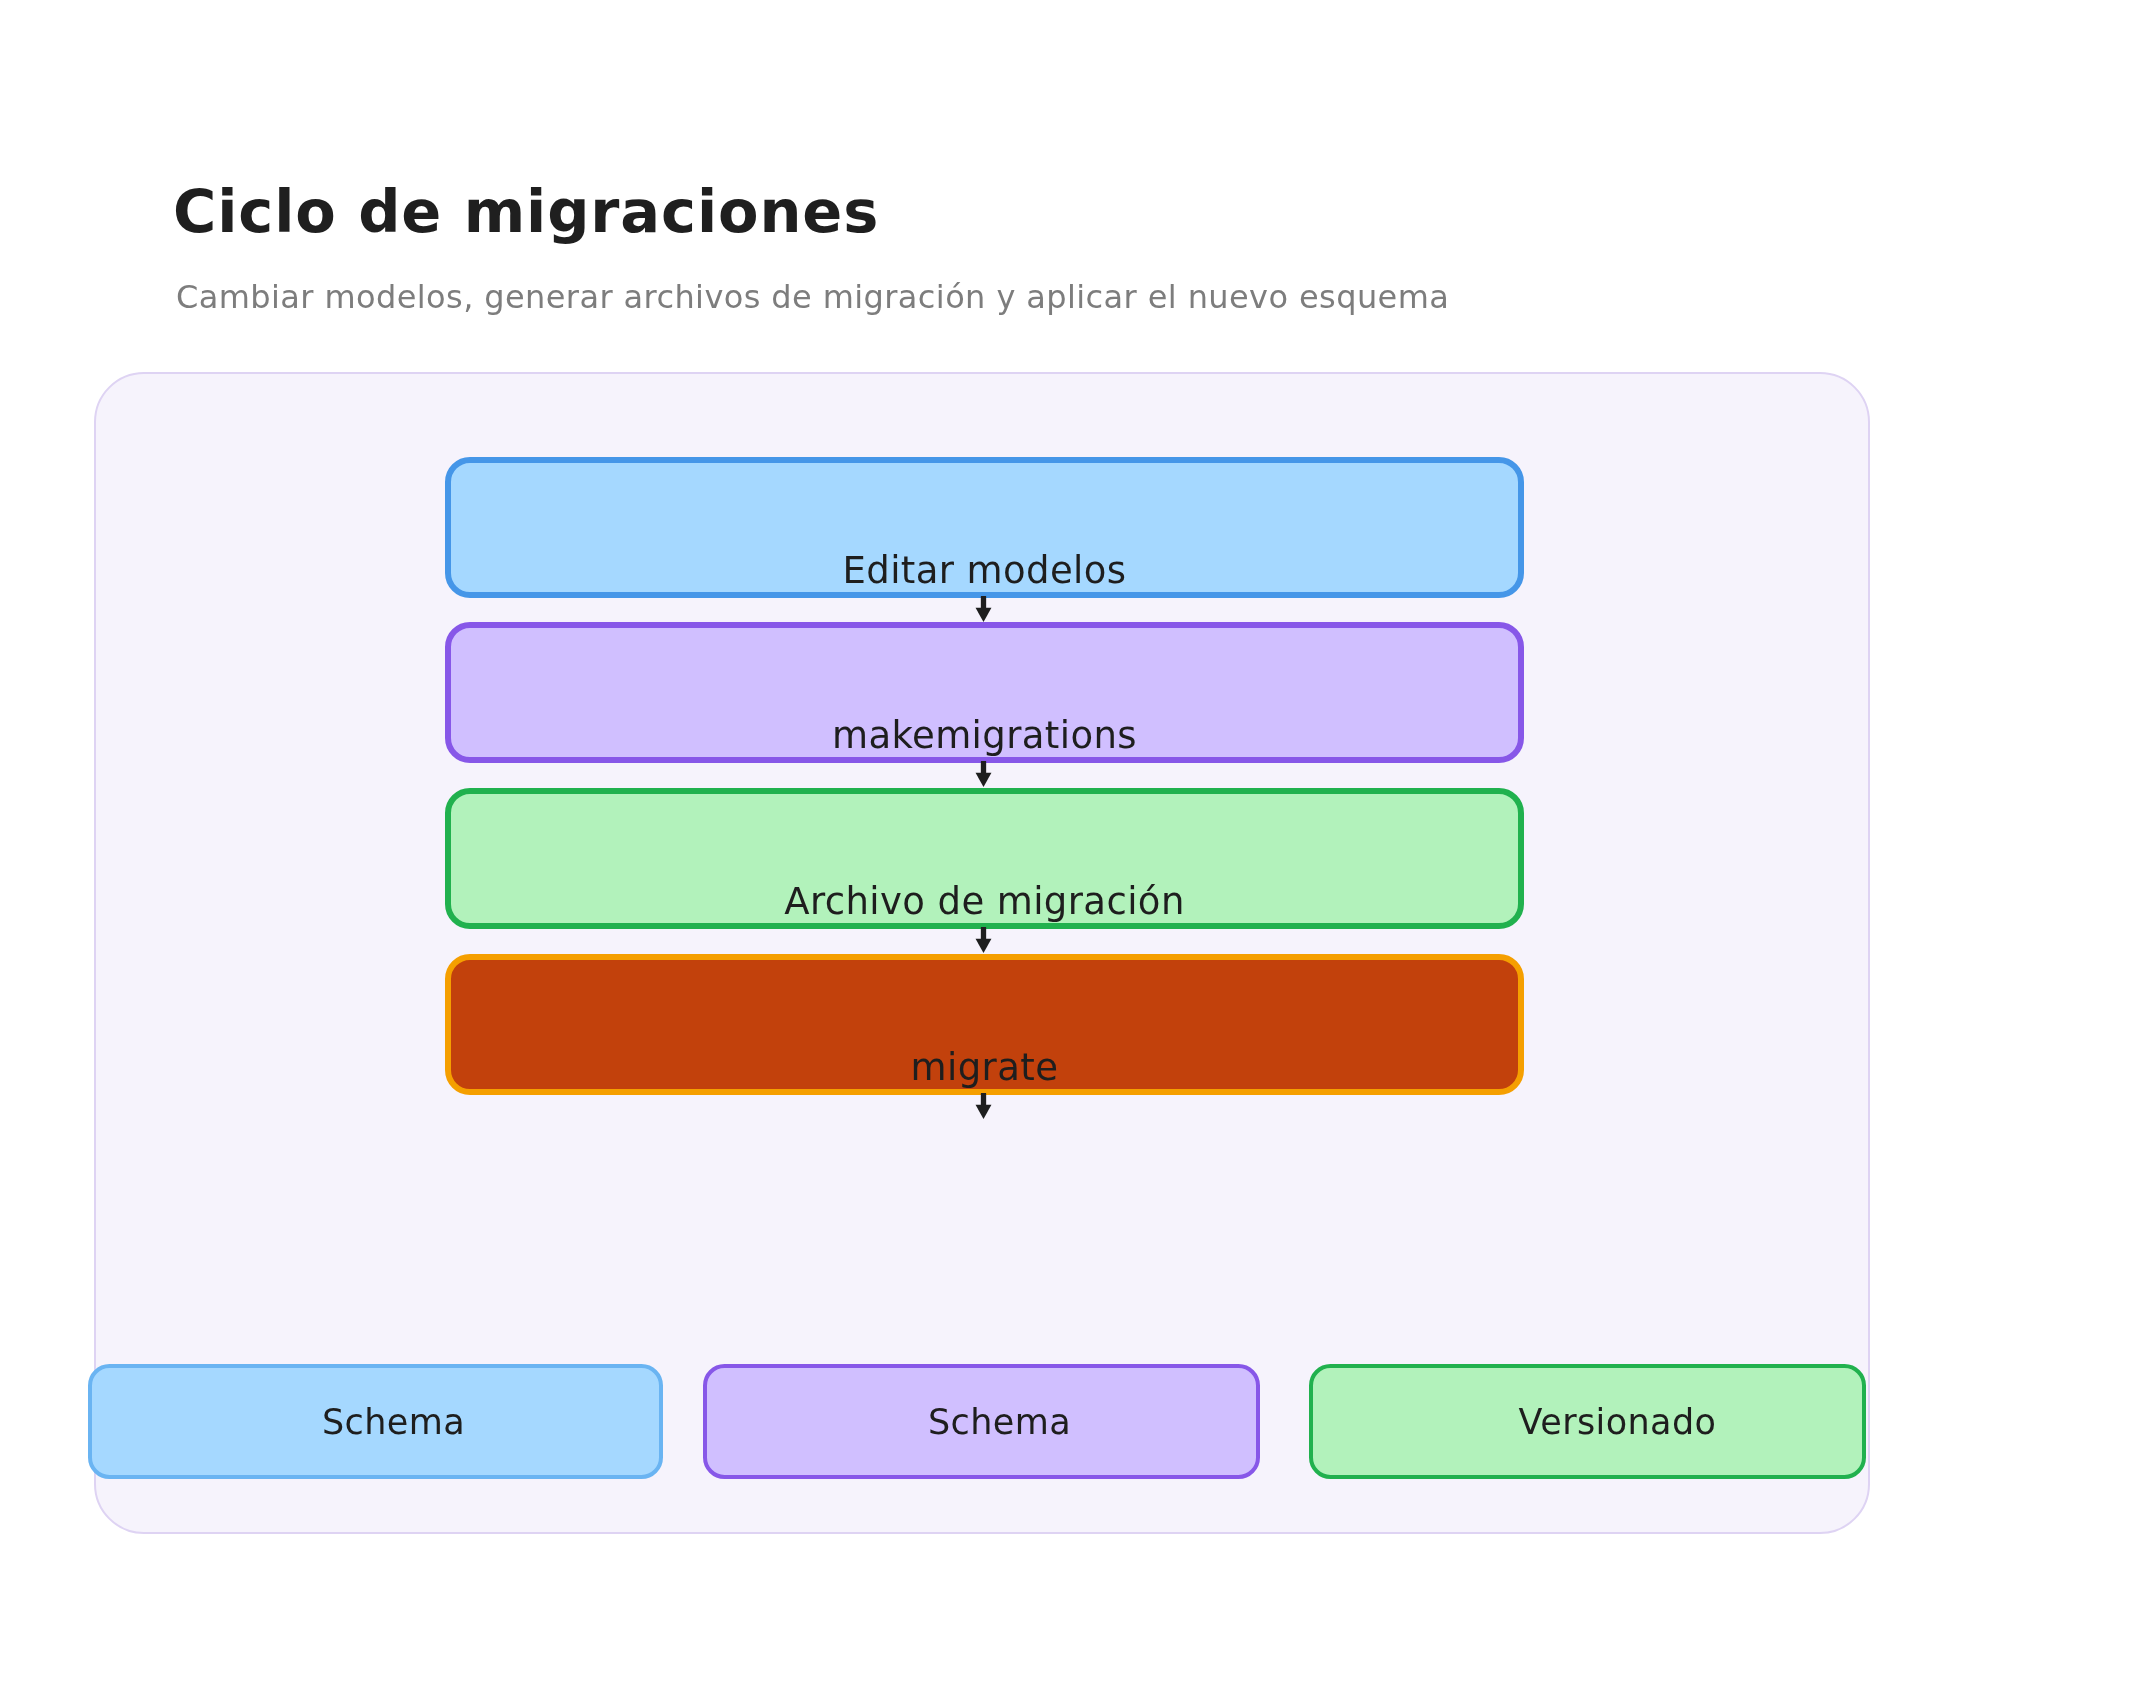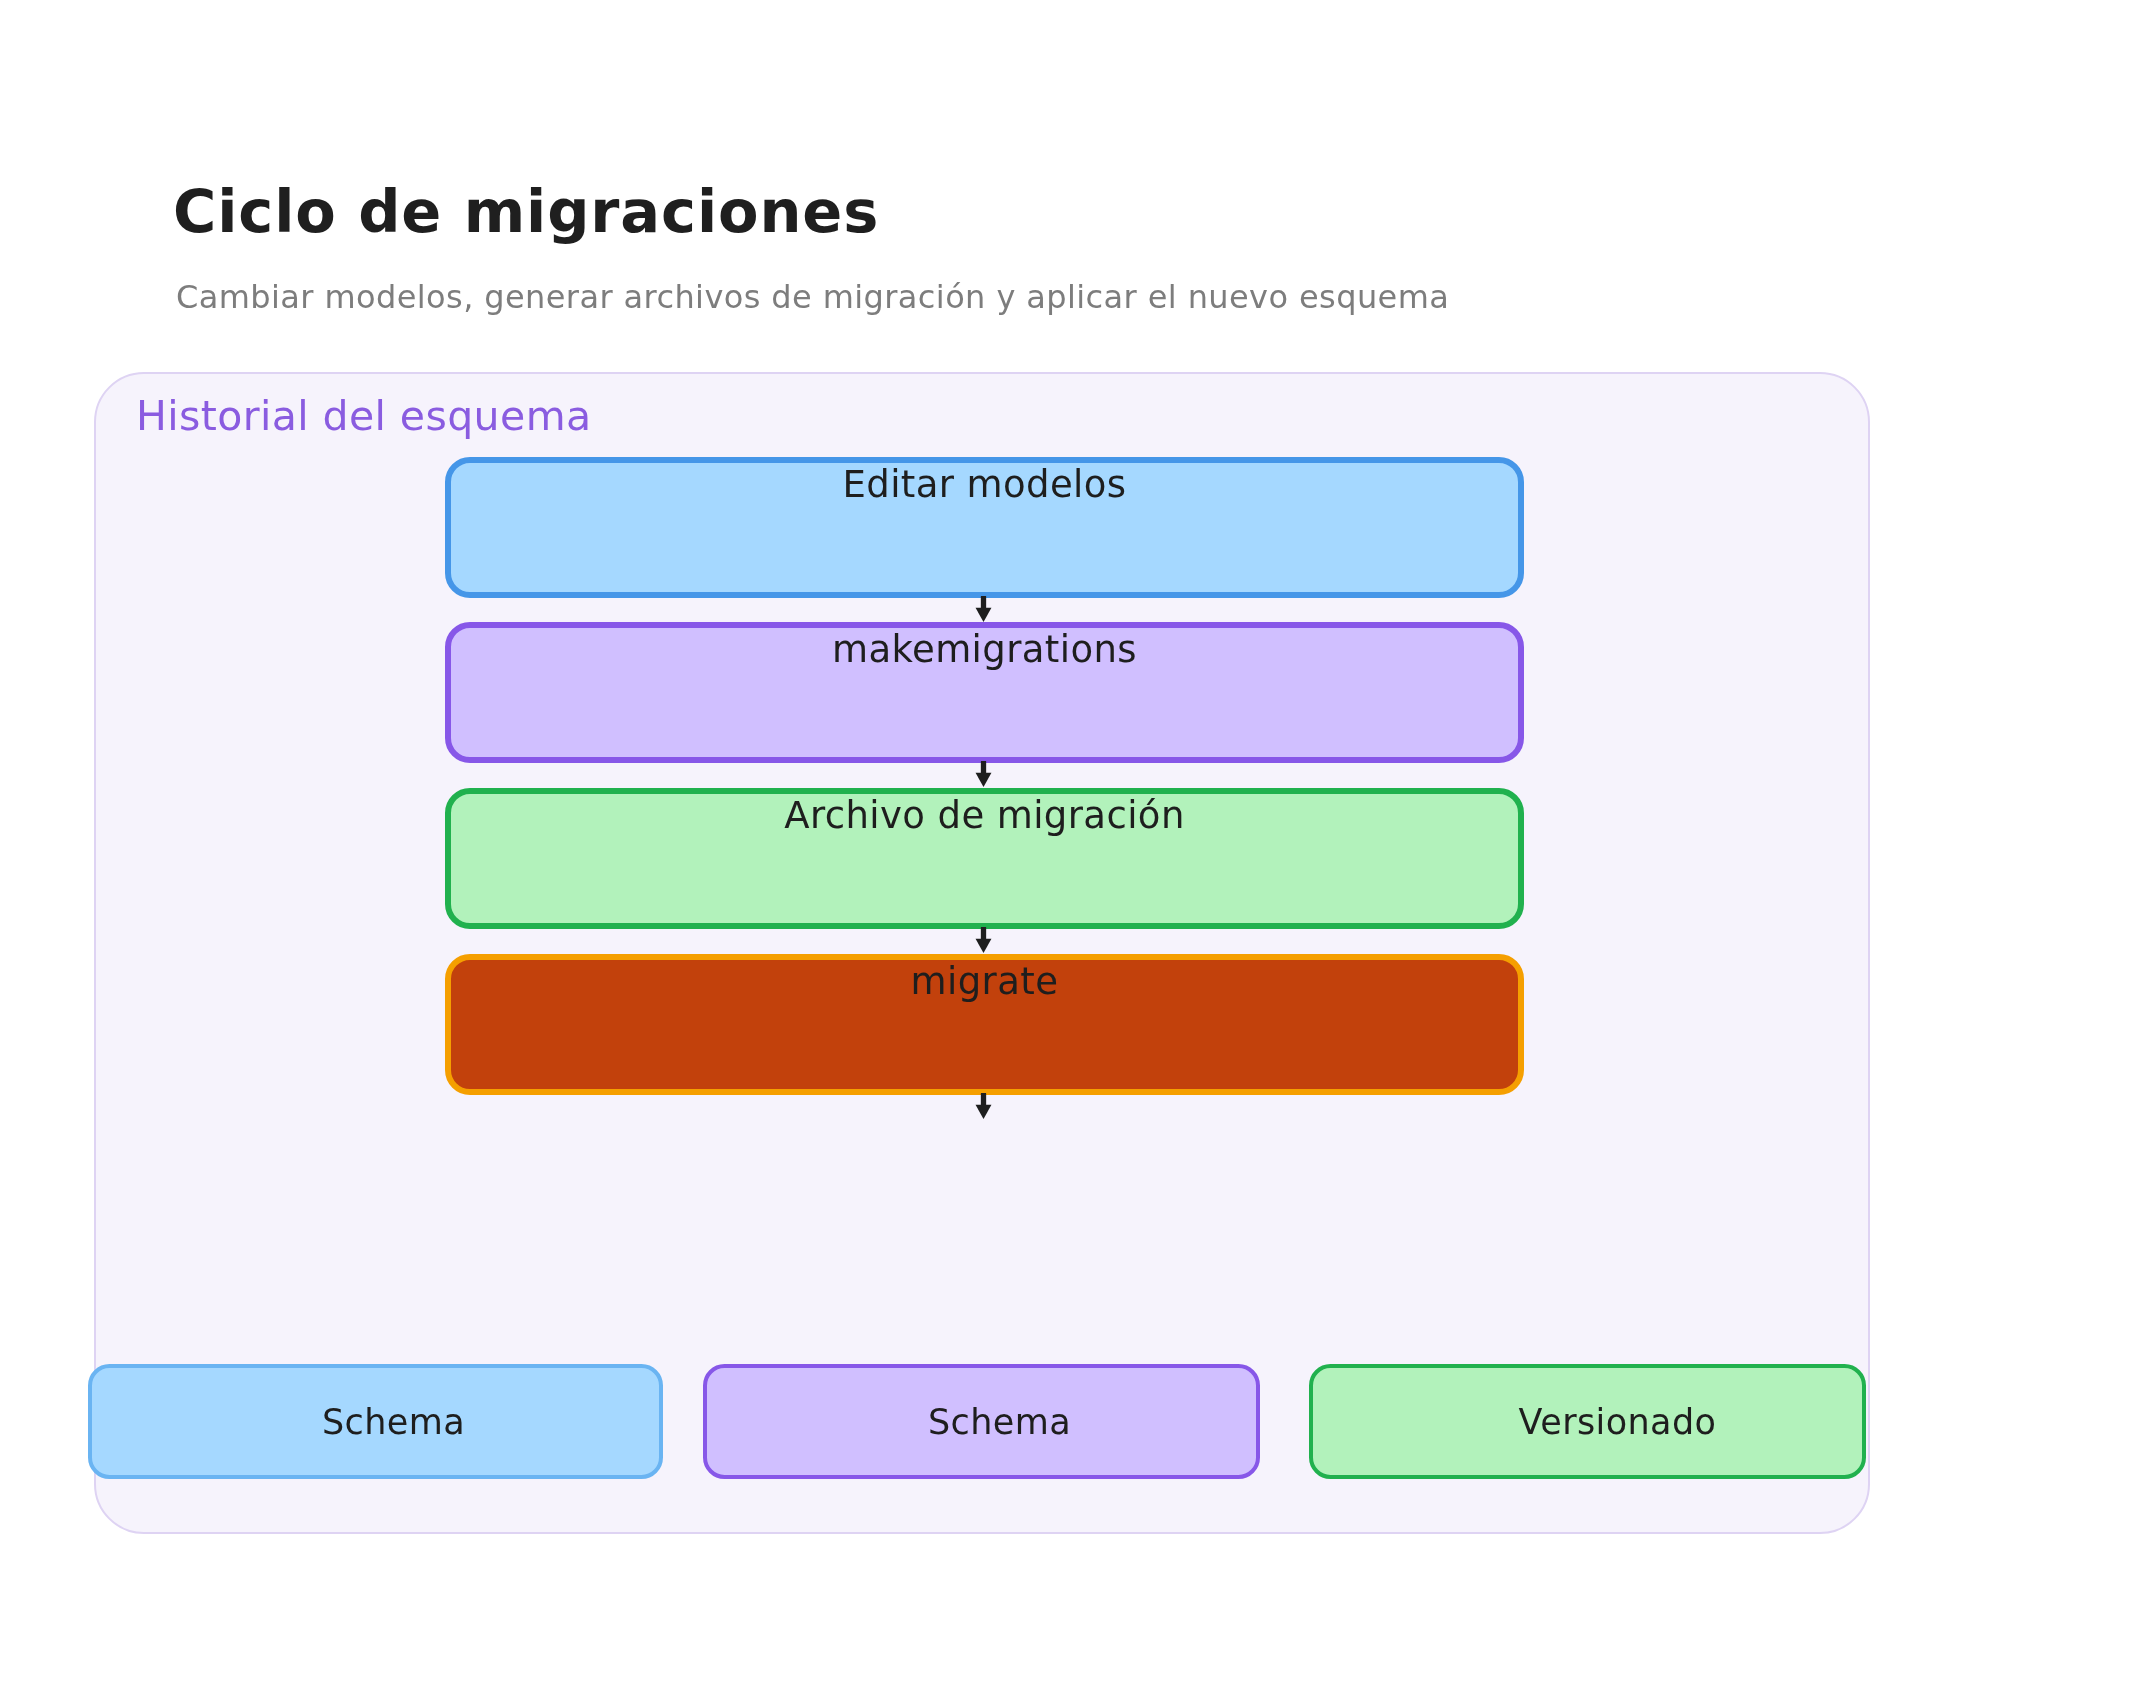--- a/index.html
+++ b/index.html
@@ -60,21 +60,21 @@
 
   .flow-step {
     position: absolute;
     left: 445px;
     width: 1079px;
     height: 141px;
     box-sizing: border-box;
     border: 6.3px solid transparent;
     border-radius: 25px;
     display: flex;
-    align-items: flex-start;
+    align-items: flex-end;
     justify-content: center;
   }
 
   .flow-step .step-label {
     font-size: 37px;
     font-weight: 500;
     letter-spacing: 0.4px;
     color: #1e1e1e;
   }
 
@@ -126,21 +126,20 @@
 <body>
 
 <div class="canvas">
 
   <div class="page-title" style="color: rgb(31, 31, 31);">Ciclo de migraciones</div>
 
   <div class="page-subtitle" style="color: rgb(125, 125, 125);">Cambiar modelos, generar archivos de migración y aplicar el nuevo esquema</div>
 
   <div class="group-container" style="background-color: rgb(246, 243, 252); border-color: rgb(222, 211, 243);"></div>
 
-  <div class="group-label" style="color: rgb(138, 92, 224);">Historial del esquema</div>
 
   <div class="flow-step step-1" style="background-color: rgb(165, 216, 255); border-color: rgb(69, 150, 232);">
     <span class="step-label">Editar modelos</span>
   </div>
 
   <div class="flow-arrow arrow-1" style="color: rgb(30, 30, 30);">
     <svg viewBox="0 0 26 30" aria-hidden="true">
       <line x1="13" y1="1" x2="13" y2="16" stroke="currentColor" stroke-width="6" stroke-linecap="round"></line>
       <path d="M4 13 L22 13 L13 29 Z" fill="currentColor"></path>
     </svg>

